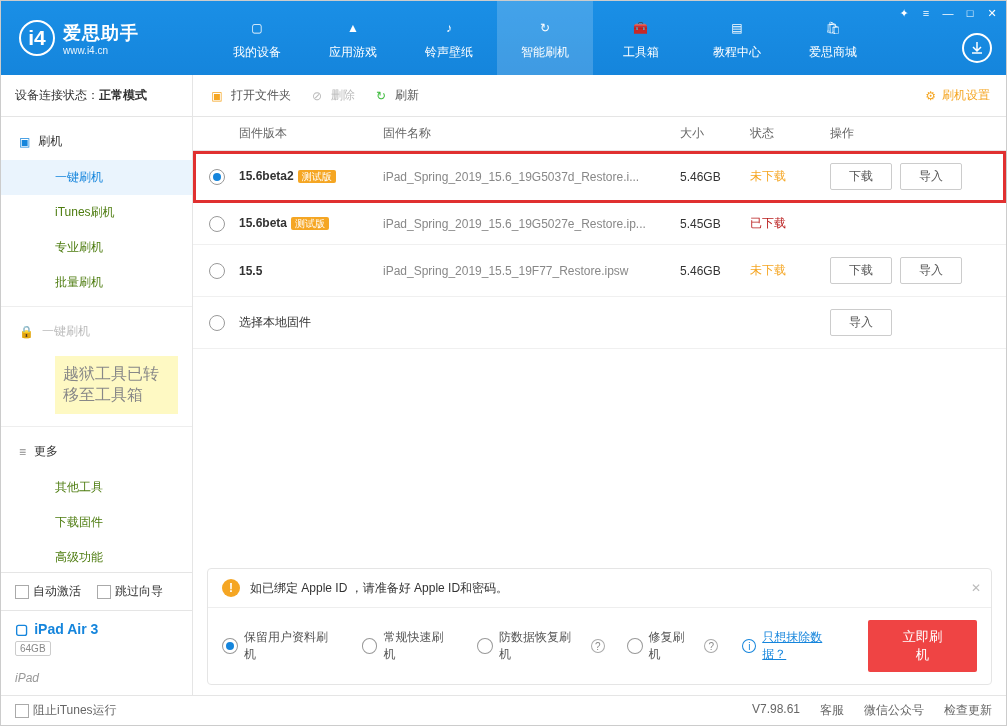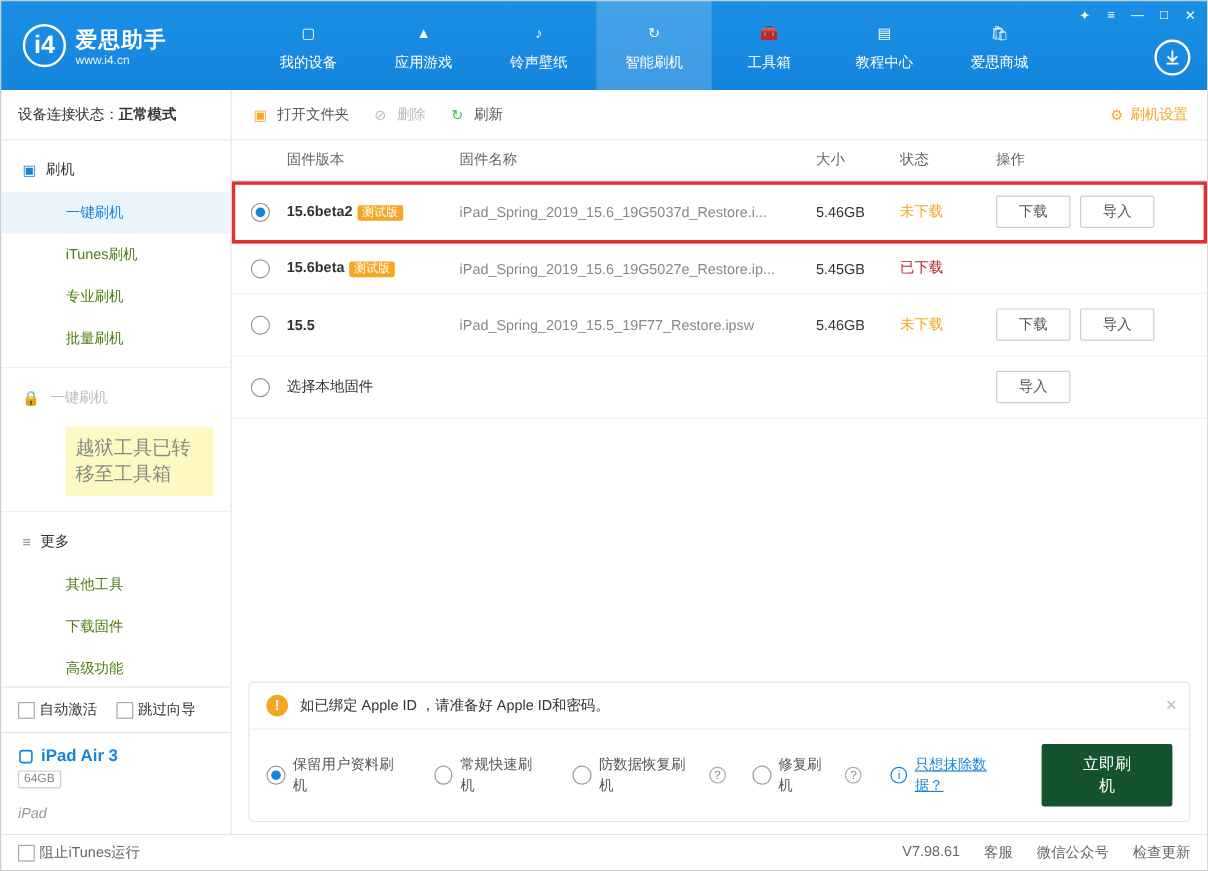--- a/index.html
+++ b/index.html
@@ -68,21 +68,21 @@
 .ops { display: flex; gap: 8px; align-items: center; }
 .btn { border: 1px solid #ccc; background: #fff; padding: 4px 18px; cursor: pointer; color: #555; border-radius: 2px; font-size: 12px; }
 
 .notice-bar { margin: 0 14px 10px 14px; border: 1px solid #e5e5e5; border-radius: 4px; background: #fff; }
 .notice-top { display: flex; align-items: center; padding: 10px 14px; gap: 10px; border-bottom: 1px solid #eee; position: relative; }
 .notice-close { position: absolute; right: 10px; color: #bbb; cursor: pointer; }
 .warn-icon { width: 18px; height: 18px; border-radius: 50%; background: #f5a623; color: #fff; display: flex; align-items: center; justify-content: center; font-size: 12px; font-weight: bold; }
 .notice-opts { display: flex; align-items: center; padding: 12px 14px; gap: 22px; }
 .opt { display: flex; align-items: center; gap: 6px; color: #555; }
 .link { color: #1585dc; text-decoration: underline; cursor: pointer; }
-.primary-btn { margin-left: auto; background: #14532d; color: #fff; border: none; padding: 8px 28px; border-radius: 2px; cursor: pointer; }
+.primary-btn { margin-left: auto; background: #ef4444; color: #fff; border: none; padding: 8px 28px; border-radius: 2px; cursor: pointer; }
 
 .footer { height: 30px; border-top: 1px solid #e5e5e5; display: flex; align-items: center; padding: 0 14px; font-size: 12px; color: #666; }
 .footer-right { margin-left: auto; display: flex; gap: 20px; }
 .help-q { display:inline-flex; width:14px; height:14px; border:1px solid #aaa; border-radius:50%; align-items:center; justify-content:center; font-size:10px; color:#888; margin-left:2px; }
 </style>
 </head>
 <body>
 
 <div class="header">
   <div class="logo-block">

